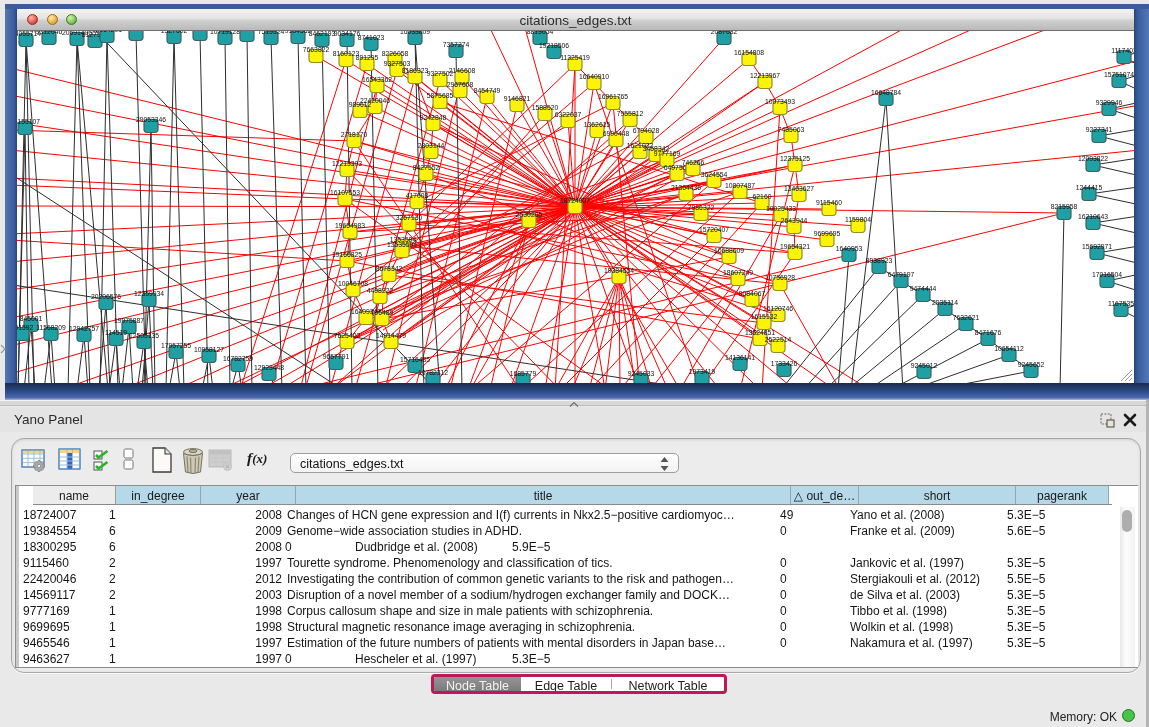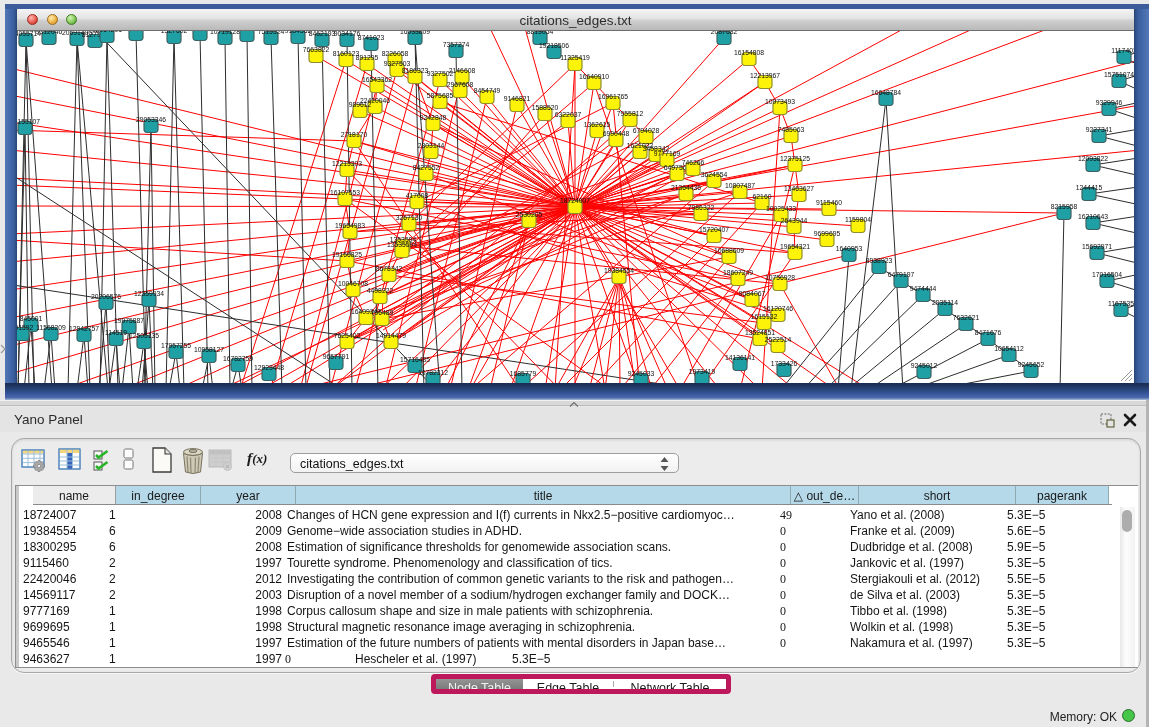--- a/index.html
+++ b/index.html
@@ -40,28 +40,28 @@
 #thead .hc { height:100%; background:#b5d9e9; border-right:1px solid #8fa9b5; font-size:12px;
   color:#1a1a1a; text-align:center; padding-top:2.5px; }
 #thead .hc.first { background:#ececec; border-right:1px solid #9e9e9e; }
 #tbody { position:absolute; left:3px; top:21px; }
 .tr { display:flex; height:16px; }
 .c { font-size:12px; color:#151515; white-space:nowrap; overflow:hidden; padding-top:0.5px; }
 .c0 { width:83px; padding-left:4px; }
 .c1 { width:85px; padding-left:7px; }
 .c2 { width:95px; padding-left:20px;text-align:right; }
 .c3 { width:495px; padding-left:5px; }
-.c4 { width:68px; padding-left:3px;font-family:Liberation Serif, serif; }
+.c4 { width:68px; padding-left:3px; }
 .c5 { width:157px; padding-left:5px; }
 .c6 { width:93px; padding-left:5px; }
 #sbar { position:absolute; left:1104px; top:21px; width:15px; height:160px;
   background:linear-gradient(to right,#e8e8e8,#fdfdfd 40%,#f2f2f2); }
 #sbar .thumb { position:absolute; left:2px; top:3px; width:10px; height:22px; background:#adadad; border-radius:5px; }
 #tabs { position:absolute; left:431px; top:674px; height:20px; display:flex;
-  border:5px solid #be185d; border-radius:4px; overflow:hidden; background:#fff; }
+  border:3px solid #be185d; border-radius:4px; overflow:hidden; background:#fff; }
 #tabs .seg { font-size:12.5px; padding-top:2px; text-align:center; color:#1c1c1c; }
 #tabs .seg.on { background:linear-gradient(#949494,#7b7b7b); color:#f3f3f3; }
 #tabs .d { width:1px; background:#aaa; margin:2px 0; }
 #mem { position:absolute; right:32px; top:710px; font-size:12px; color:#222; }
 #memdot { position:absolute; right:14px; top:709px; width:13px; height:13px; border-radius:50%;
   background:#46c648; border:1.5px solid #2c6e2c; }
 #redge { position:absolute; right:0; top:400px; width:3px; height:327px; background:#b4b4b4; }
 </style></head>
 <body>
 <div id="win">
@@ -784,21 +784,20 @@
           <div class="c c2">2009</div>
           <div class="c c3">Genome−wide association studies in ADHD.</div>
           <div class="c c4">0</div>
           <div class="c c5">Franke et al. (2009)</div>
           <div class="c c6">5.6E−5</div>
         </div>
 <div class="tr">
           <div class="c c0">18300295</div>
           <div class="c c1">6</div>
           <div class="c c2">2008</div>
-          <div class="c c3">Estimation of significance thresholds for genomewide association scans.</div>
           <div class="c c4">0</div>
           <div class="c c5">Dudbridge et al. (2008)</div>
           <div class="c c6">5.9E−5</div>
         </div>
 <div class="tr">
           <div class="c c0">9115460</div>
           <div class="c c1">2</div>
           <div class="c c2">1997</div>
           <div class="c c3">Tourette syndrome. Phenomenology and classification of tics.</div>
           <div class="c c4">0</div>

